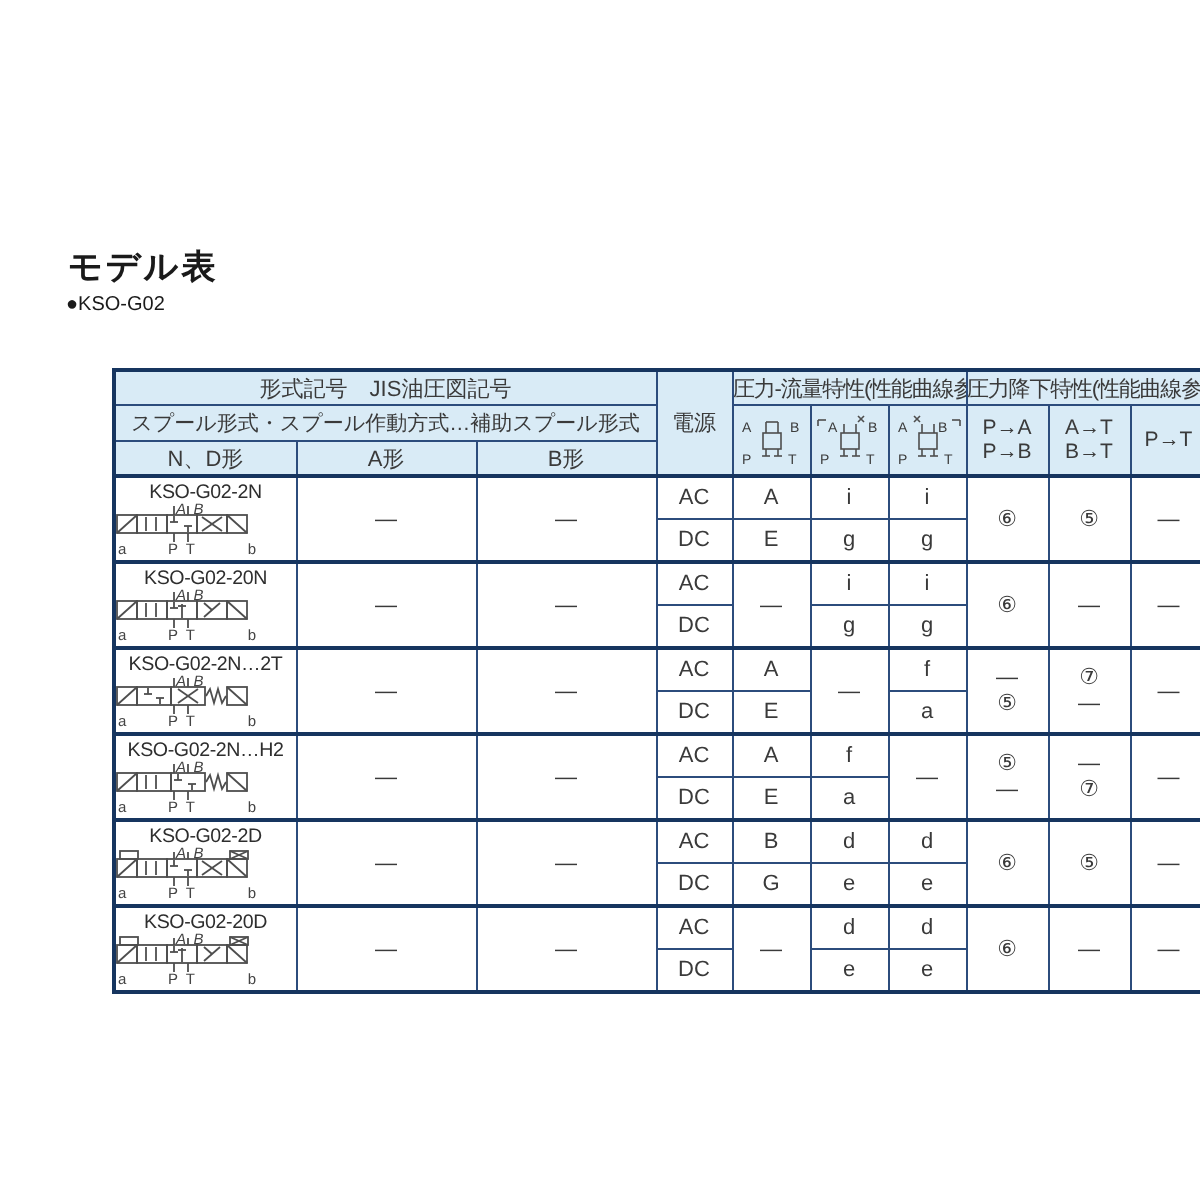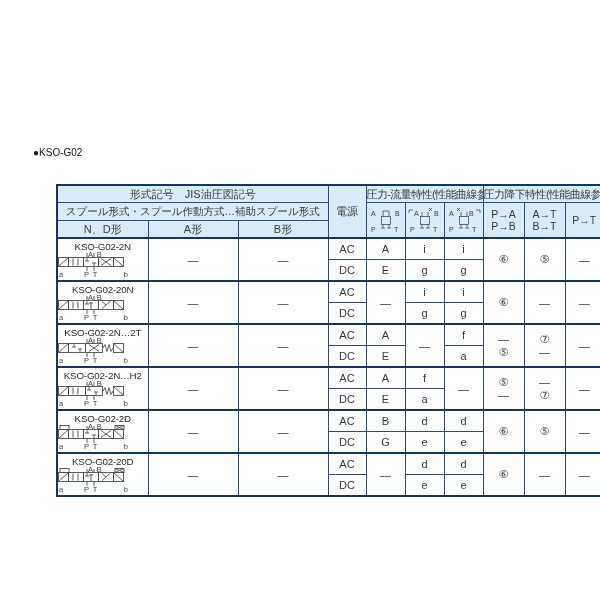--- a/index.html
+++ b/index.html
@@ -24,36 +24,37 @@
   .twoline{line-height:12px;font-size:10px;}
   .dash{color:#5a5a5a;}
   .circ{font-size:11.5px;color:#4a4a4a;}
   .stack{line-height:13px;color:#4a4a4a;}
   .pw{font-size:10.5px;color:#333;}
   .lett{font-size:11px;color:#3a3a3a;}
 
   td.modelcell{text-align:left;vertical-align:top;padding:1px 0 0 5px;}
   .mname{font-size:9.8px;color:#2e2e2e;letter-spacing:-0.2px;white-space:nowrap;}
   .valve{position:relative;width:78px;height:27px;margin-top:0;}
-  .v-top{position:absolute;left:30px;top:-2px;font-size:7.5px;color:#444;letter-spacing:1px;}
+  .v-top{position:absolute;left:30px;top:-2px;font-size:7.5px;color:#444;letter-spacing:1px;font-style:italic;}
   .v-bot{position:absolute;left:0;top:18px;width:72px;height:9px;font-size:7.5px;color:#444;}
   .v-bot .pa{position:absolute;left:1px;}
   .v-bot .pc{position:absolute;left:26px;letter-spacing:1px;}
   .v-bot .pb{position:absolute;right:2px;}
   svg.vb{position:absolute;left:0;top:1px;}
   svg.vb line,svg.vb rect,svg.vb polyline{stroke:#4e4e4e;stroke-width:0.9;fill:none;}
 
   svg.fic text{font-size:7px;fill:#3c3c3c;}
   svg.fic line,svg.fic rect{stroke:#4e4e4e;stroke-width:0.8;fill:none;}
   .ficwrap{display:flex;justify-content:center;align-items:center;height:100%;}
 </style>
 </head>
 <body>
 
 <div class="page">
+  <div class="title">モデル表</div>
   <div class="subtitle">●KSO-G02</div>
 
   <table class="model">
     <colgroup>
       <col style="width:91px">
         <col style="width:90px">
         <col style="width:90px">
       <col style="width:38px">
         <col style="width:39px">
         <col style="width:39px">

